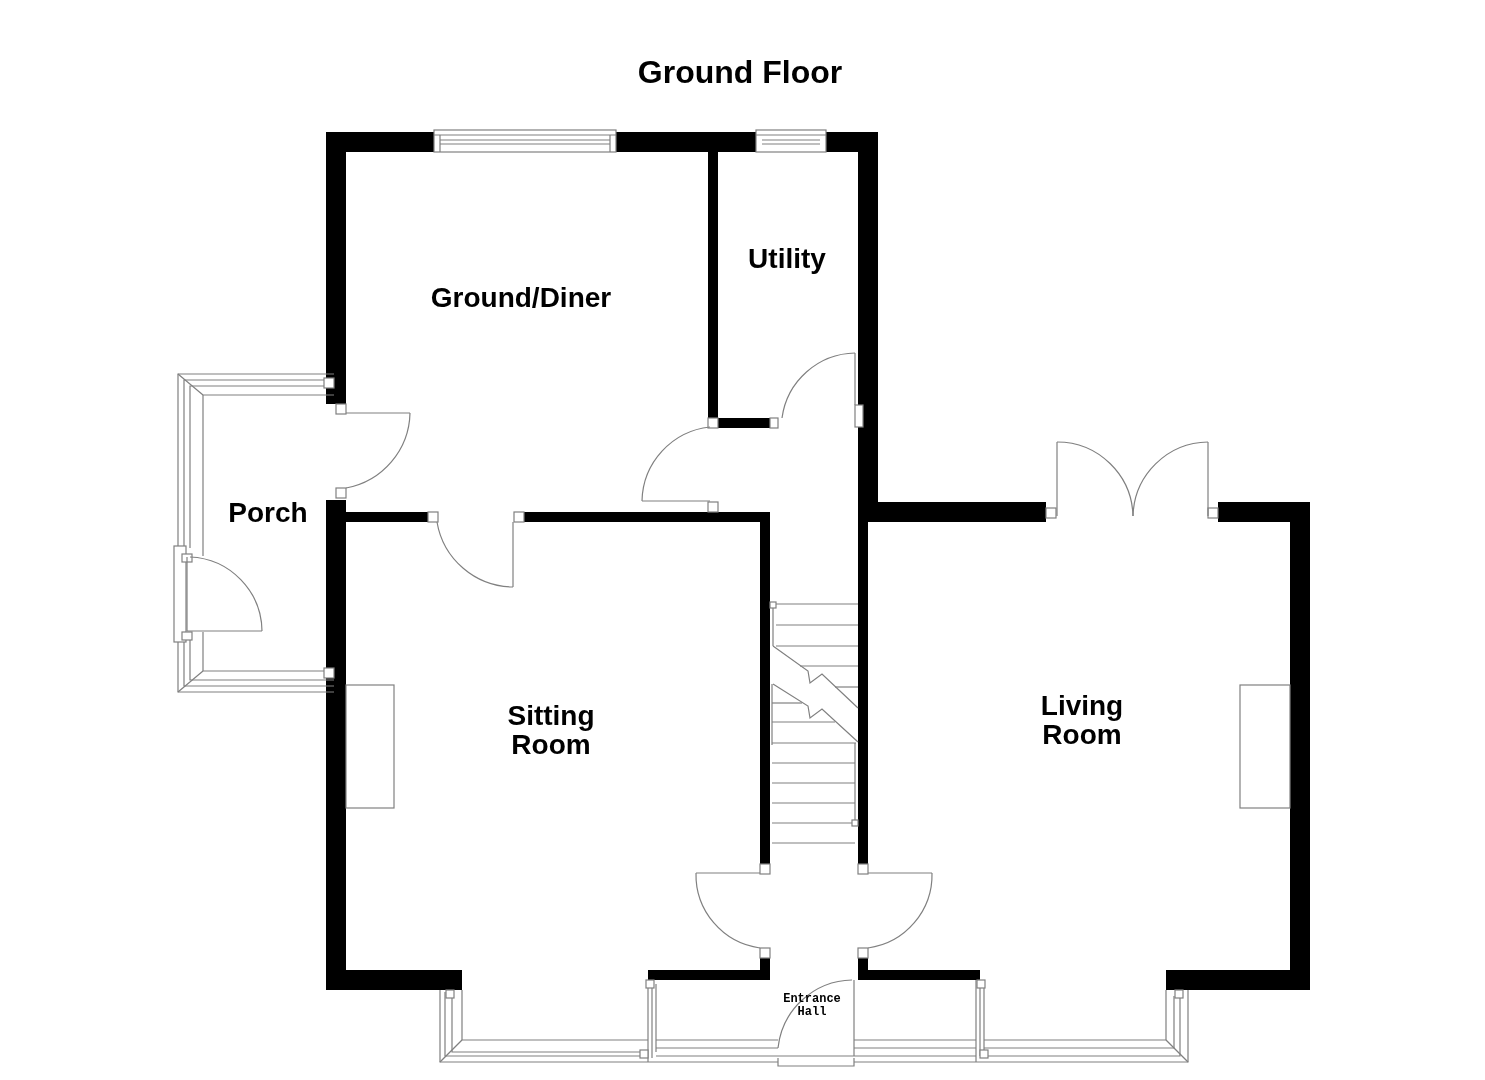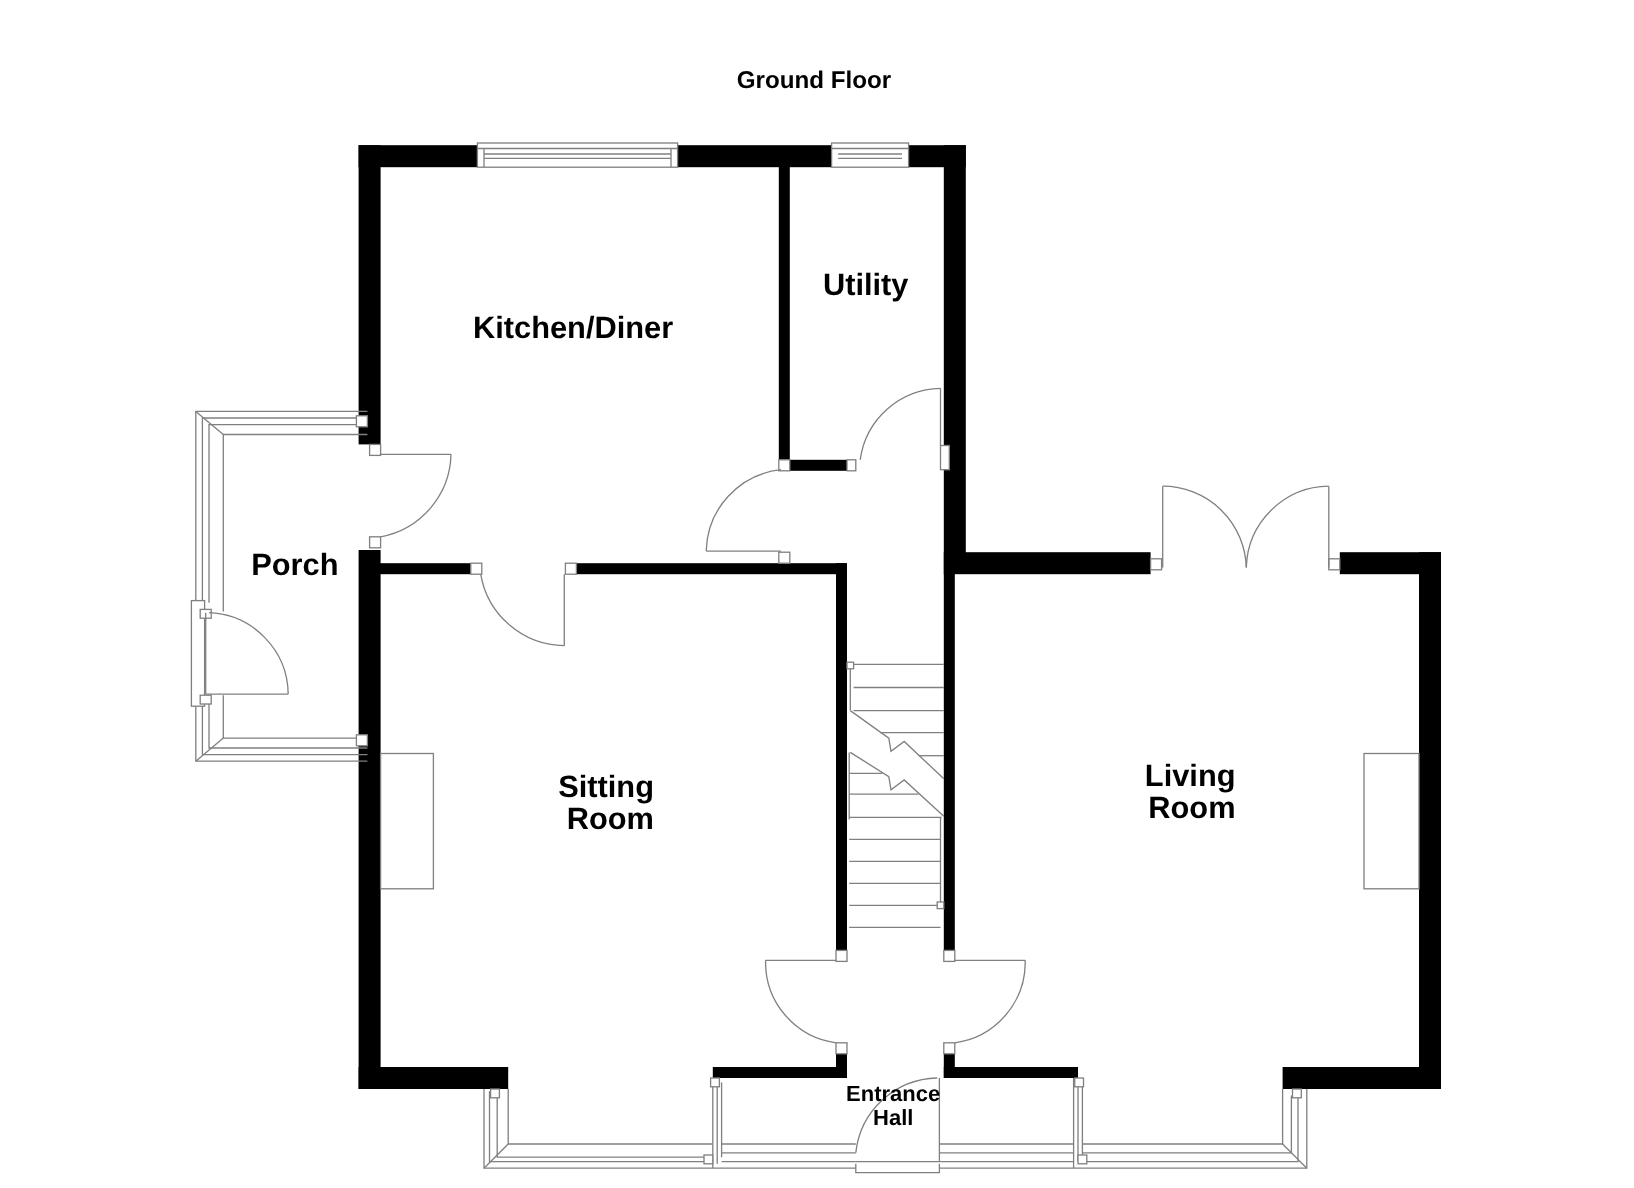--- a/index.html
+++ b/index.html
@@ -5,23 +5,23 @@
   html, body { margin: 0; padding: 0; background: #ffffff; }
   body { width: 1485px; height: 1080px; position: relative; overflow: hidden;
          font-family: "Liberation Sans", sans-serif; }
   #plan { position: absolute; left: 0; top: 0; width: 1485px; height: 1080px; }
   .wall { fill: #000000; }
   .thin { fill: none; stroke: #808080; stroke-width: 1.2; }
   .thinw { fill: #ffffff; stroke: #808080; stroke-width: 1.2; }
   .jamb { fill: #ffffff; stroke: #808080; stroke-width: 1.2; }
   .label { position: absolute; font-weight: bold; color: #000000; text-align: center;
            line-height: 1.05; white-space: nowrap; transform: translate(-50%, -50%); }
-  .title { font-size: 22px; }
-  .room  { font-size: 28px; text-align: right; }
-  .small { font-size: 20px; line-height: 1.1; }
+  .title { font-size: 32px; }
+  .room  { font-size: 28px; }
+  .small { font-size: 12px; line-height: 1.1; font-family: Liberation Mono, monospace; }
 </style>
 </head>
 <body>
 
 <svg id="plan" viewBox="0 0 1485 1080" xmlns="http://www.w3.org/2000/svg">
 
   <g>
 
     <rect class="wall" x="326" y="132" width="108" height="20"></rect>
     <rect class="wall" x="616" y="132" width="140" height="20"></rect>
@@ -215,21 +215,21 @@
     <path class="thin" d="M 1208 442 A 76 76 0 0 0 1133 516"></path>
   </g>
 
   <rect class="thinw" x="346" y="685" width="48" height="123"></rect>
   <rect class="thinw" x="1240" y="685" width="50" height="123"></rect>
 </svg>
 
 <div class="label title" style="left:740px; top:73px;">Ground Floor</div>
 
 <div class="label room" style="left:521px; top:298px;">
-  <div>Kitchen/Diner</div>
+  <div>Ground/Diner</div>
 </div>
 
 <div class="label room" style="left:787px; top:259px;">
   <div>Utility</div>
 </div>
 
 <div class="label room" style="left:268px; top:498px;margin-top:15px;">
   <div>Porch</div>
 </div>
 

